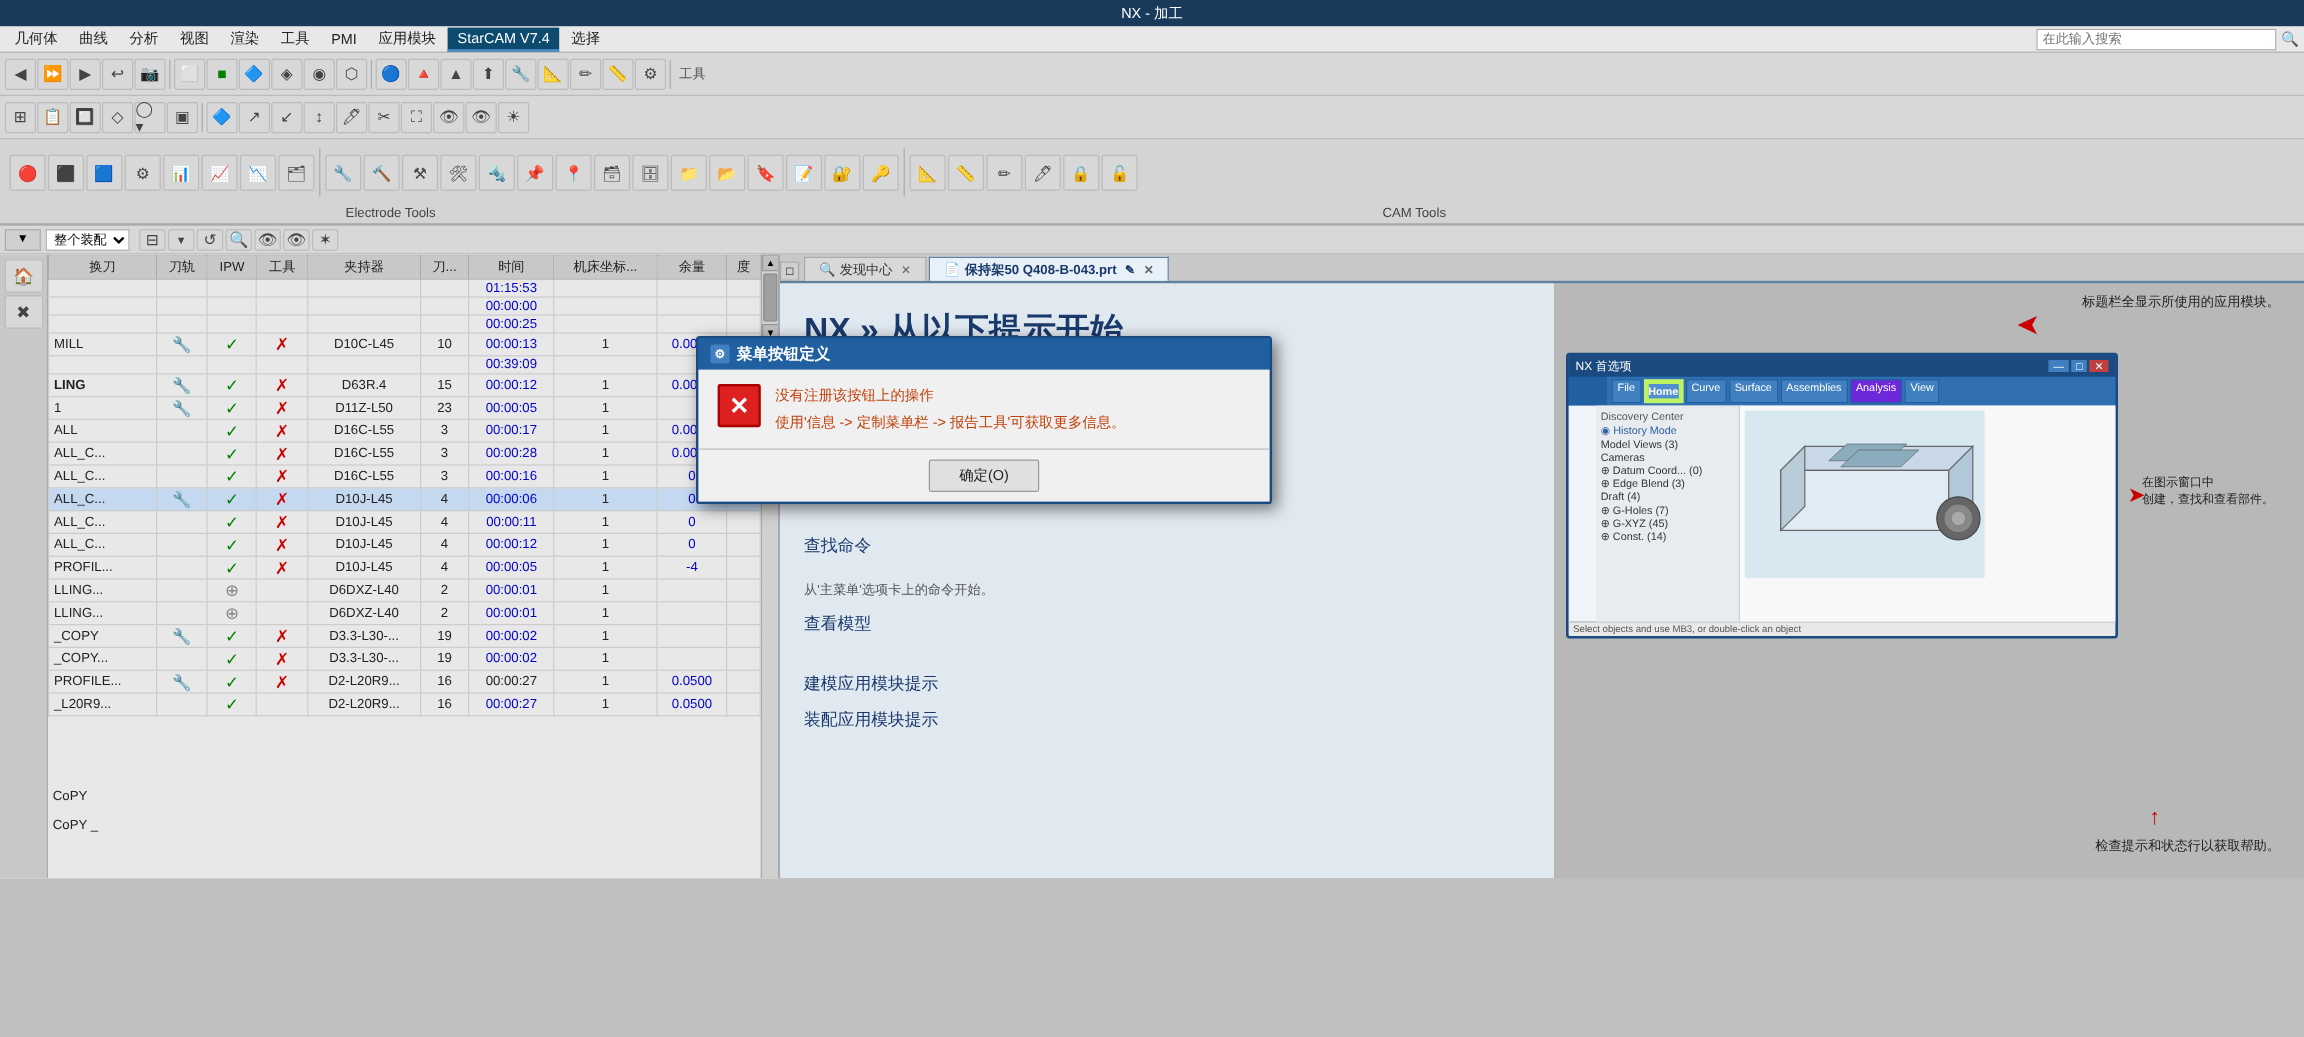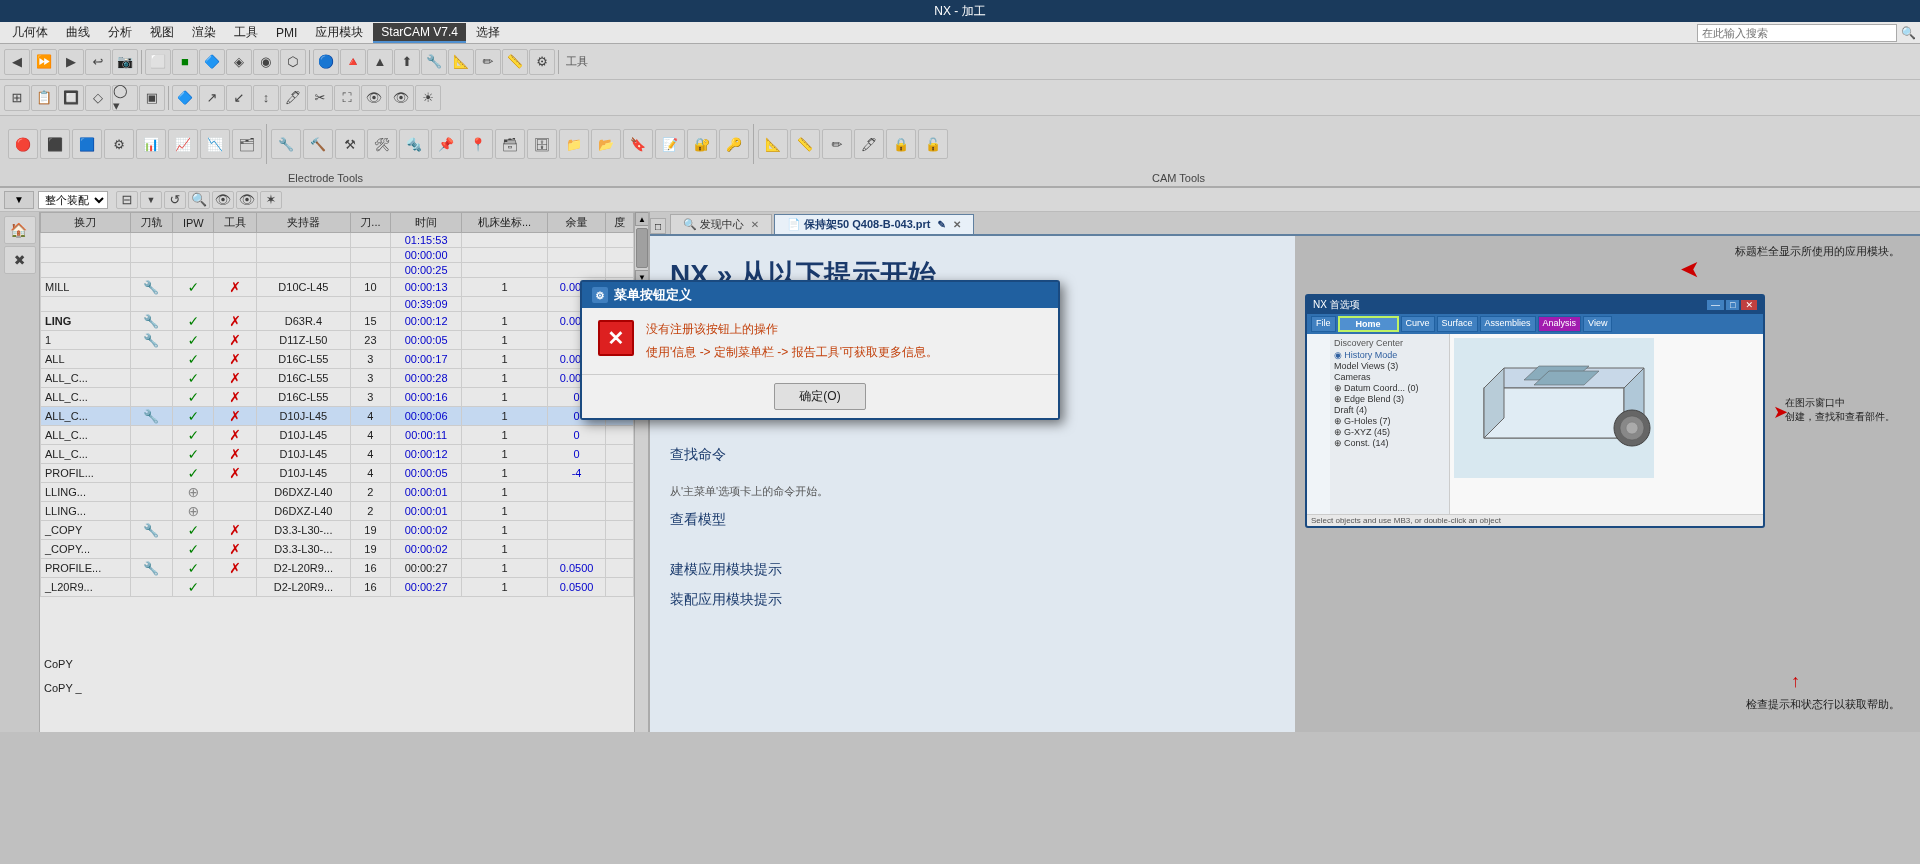--- a/index.html
+++ b/index.html
@@ -34,21 +34,21 @@
       padding: 0 4px;
       border-bottom: 1px solid #aaa;
     }
     .menu-item {
       padding: 2px 8px;
       font-size: 12px;
       cursor: pointer;
       color: #222;
     }
     .menu-item.active {
-      background: #404040;
+      background: #0c4a6e;
       color: white;
       border-bottom: 2px solid #5090d0;
     }
 
     
     .toolbar-row {
       height: 36px;
       background: #d8d8d8;
       display: flex;
       align-items: center;
@@ -883,27 +883,27 @@
           <div class="nx-mini-window">
             <div class="nx-mini-title">
               <span>NX 首选项</span>
               <div style="display:flex; gap:2px;">
                 <span style="cursor:pointer; background:#4080c0; padding:0 4px; font-size:9px;">—</span>
                 <span style="cursor:pointer; background:#4080c0; padding:0 4px; font-size:9px;">□</span>
                 <span style="cursor:pointer; background:#c04040; padding:0 4px; font-size:9px;">✕</span>
               </div>
             </div>
 
-            <div style="background:#3070b0; padding:2px 4px; display:flex; gap:2px; flex-wrap:wrap;">
+            <div style="background:#3070b0; padding:2px 4px; display:flex; gap:2px; flex-wrap:wrap;margin-left:32px;">
               <div style="background:#4080c0; border:1px solid #2060a0; padding:1px 4px; font-size:9px; color:white; cursor:pointer;">File</div>
-              <div style="background:#5090d0; border:2px solid #bef264; padding:1px 16px; font-size:9px; color:white; cursor:pointer; font-weight:bold;">Home</div>
+              <div style="background:#5090d0; border:4px solid #bef264; padding:1px 0; font-size:9px; color:white; cursor:pointer; font-weight:bold;">Home</div>
               <div style="background:#4080c0; border:1px solid #2060a0; padding:1px 4px; font-size:9px; color:white; cursor:pointer;">Curve</div>
               <div style="background:#4080c0; border:1px solid #2060a0; padding:1px 4px; font-size:9px; color:white; cursor:pointer;">Surface</div>
               <div style="background:#4080c0; border:1px solid #2060a0; padding:1px 4px; font-size:9px; color:white; cursor:pointer;">Assemblies</div>
-              <div style="background:#a21caf; border:1px solid #2060a0; padding:1px 4px; font-size:9px; color:white; cursor:pointer;">Analysis</div>
+              <div style="background:#6d28d9; border:1px solid #2060a0; padding:1px 4px; font-size:9px; color:white; cursor:pointer;">Analysis</div>
               <div style="background:#4080c0; border:1px solid #2060a0; padding:1px 4px; font-size:9px; color:white; cursor:pointer;">View</div>
             </div>
 
             <div class="nx-mini-content">
               <div class="nx-mini-sidebar">
                 <div style="font-size:9px; color:#555; margin-bottom:2px;">Discovery Center</div>
                 <div style="font-size:9px; color:#3060a0; cursor:pointer; margin-bottom:1px;">◉ History Mode</div>
                 <div style="font-size:9px; color:#333; margin-bottom:1px;">  Model Views (3)</div>
                 <div style="font-size:9px; color:#333; margin-bottom:1px;">  Cameras</div>
                 <div style="font-size:9px; color:#333; margin-bottom:1px;">⊕ Datum Coord... (0)</div>

